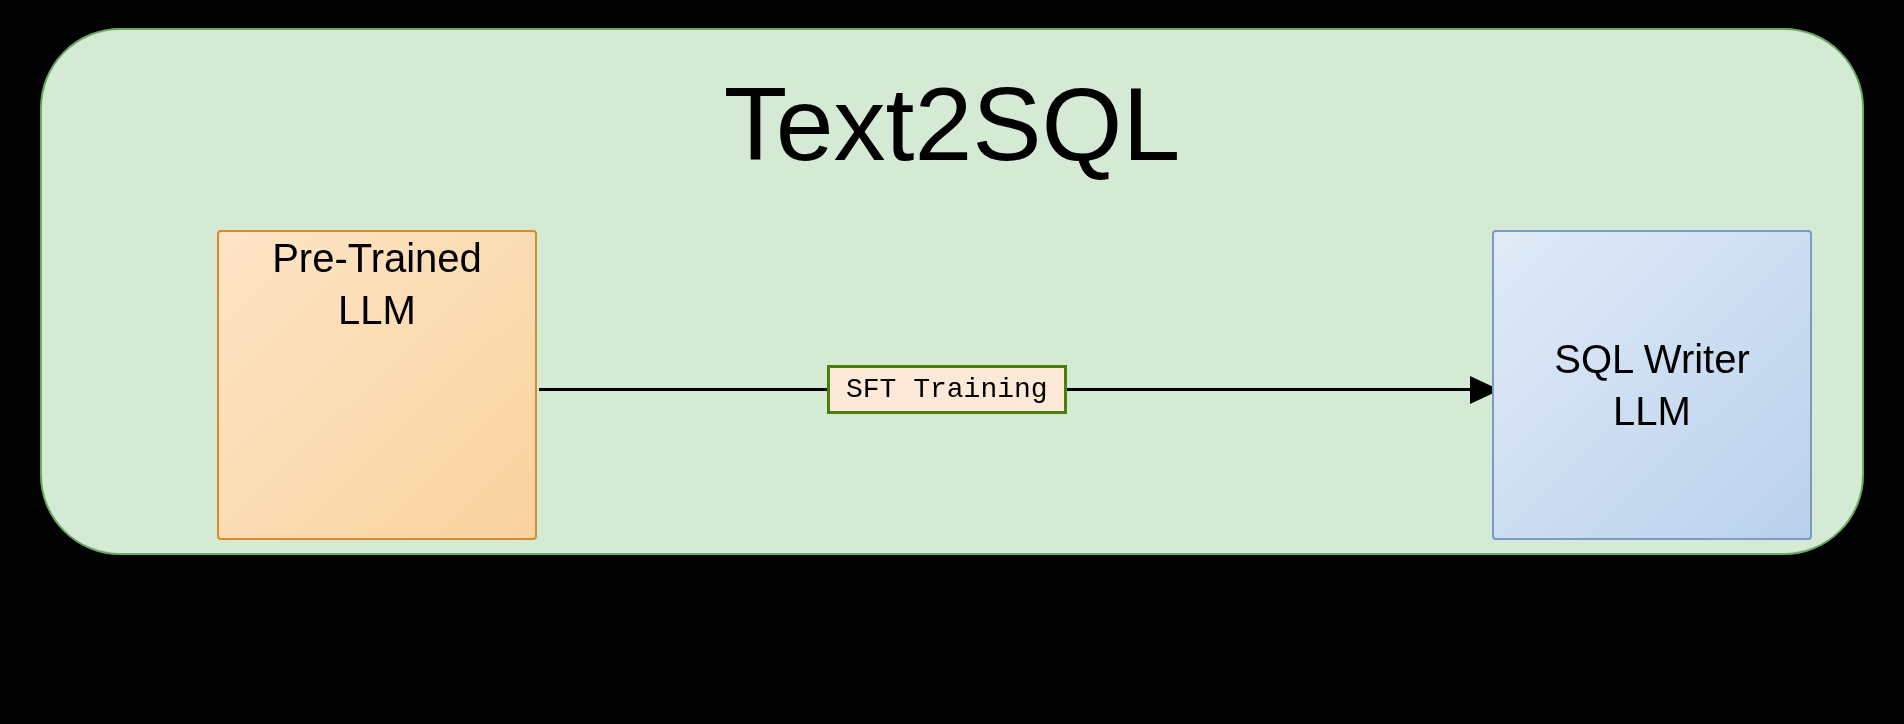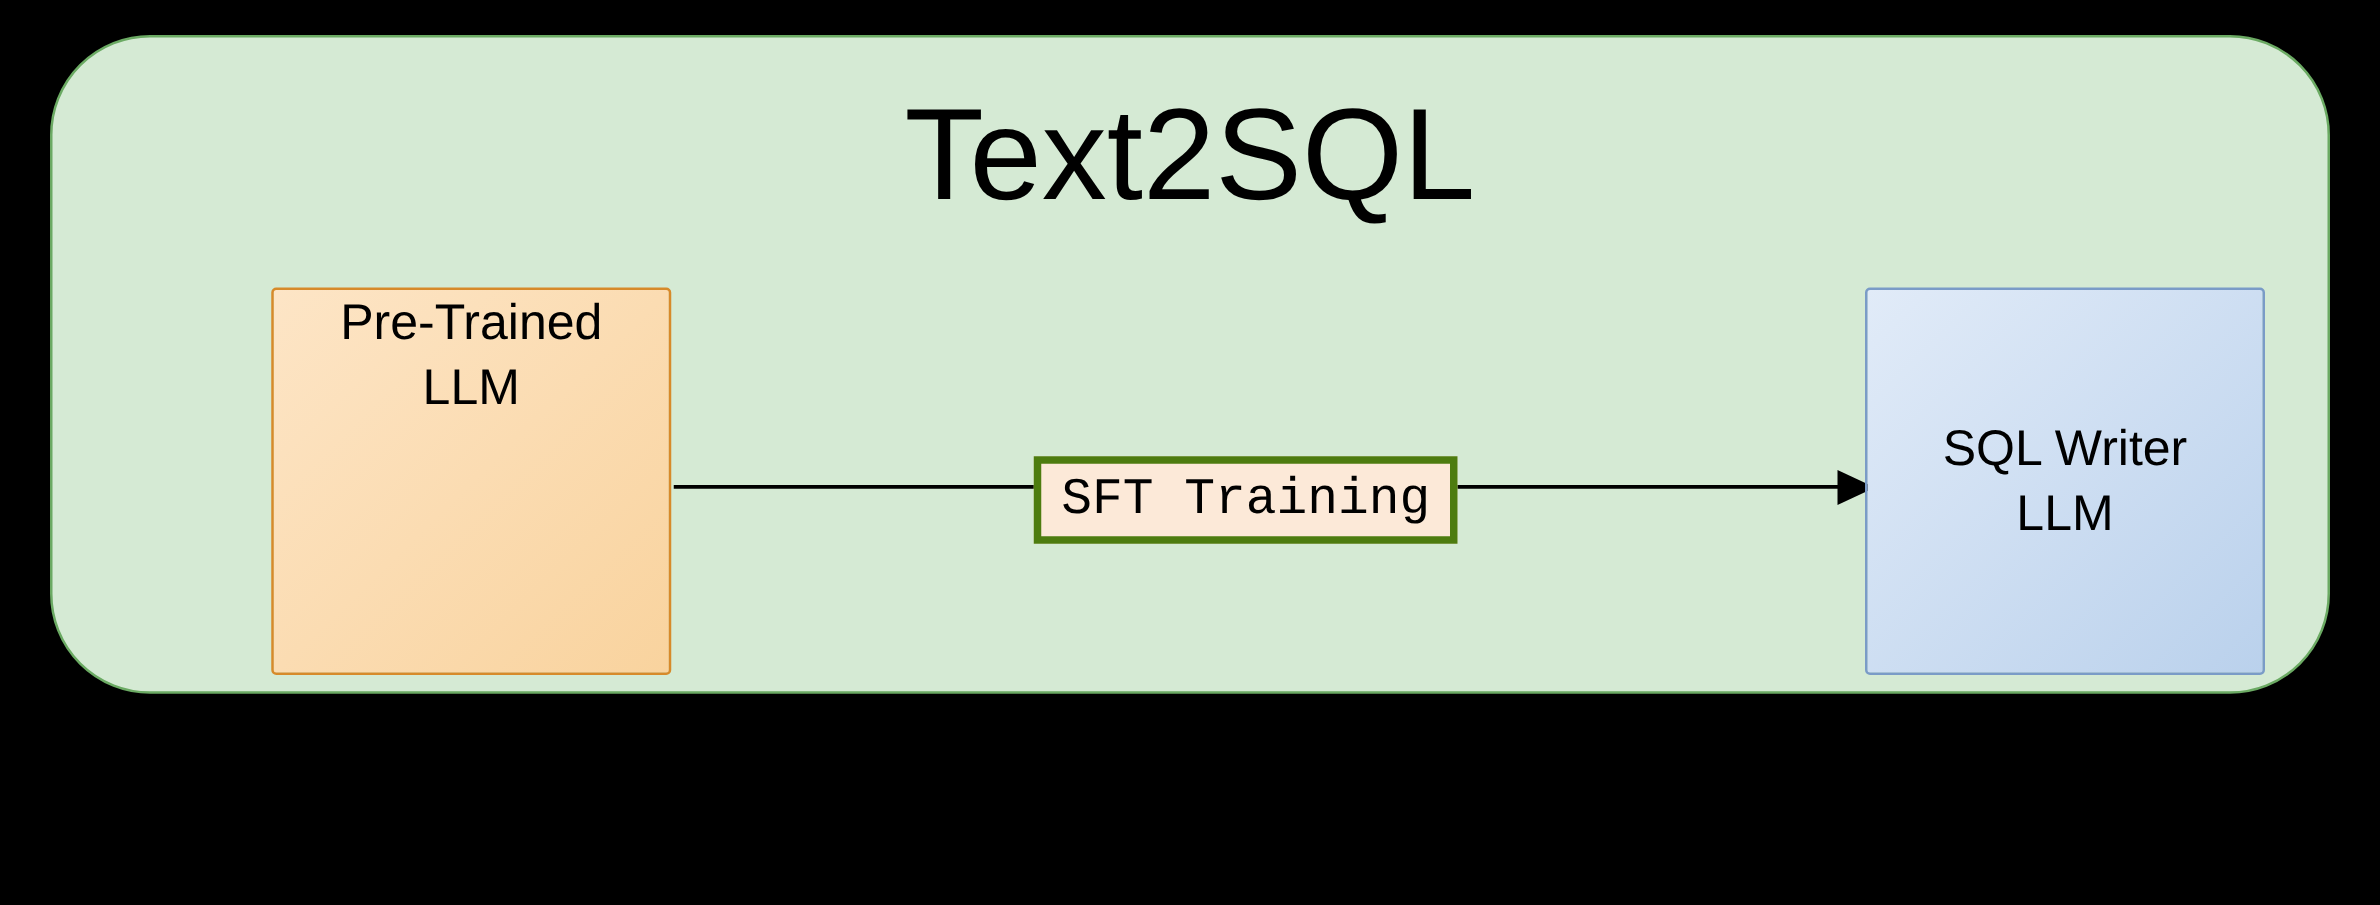--- a/index.html
+++ b/index.html
@@ -85,23 +85,23 @@
       border-left: 30px solid #000;
       border-top: 14px solid transparent;
       border-bottom: 14px solid transparent;
     }
     .arrow-label {
       position: absolute;
       left: 785px;
       top: 335px;
       padding: 6px 16px;
       background: #fce9d8;
-      border: 6px solid #4d7c0f;
+      border: 3px solid #4d7c0f;
       font-family: "Courier New", Courier, monospace;
-      font-size: 41px;
+      font-size: 28px;
       color: #000;
     }
   </style>
 </head>
 <body>
 
 <div class="container">
   <div class="title">Text2SQL</div>
 
   <div class="box-left">

